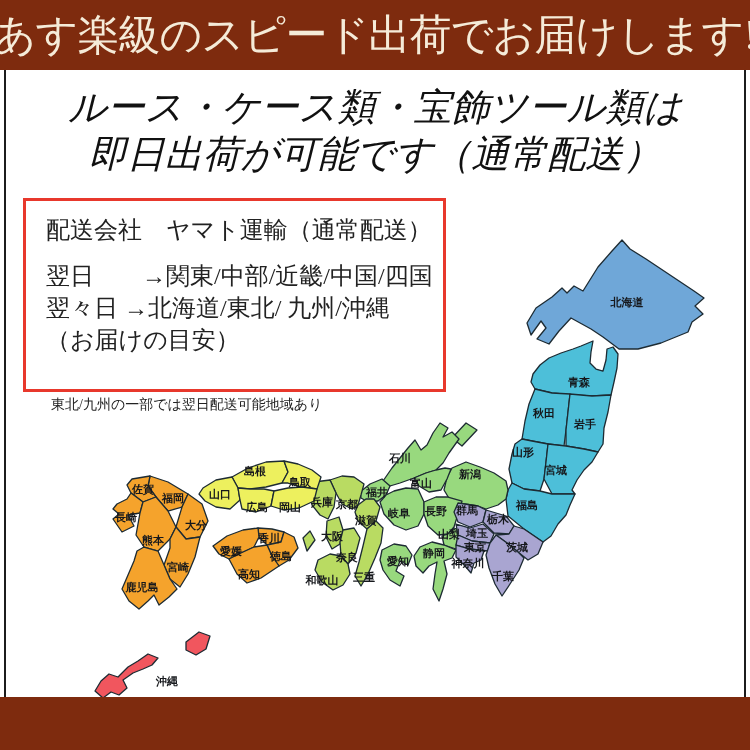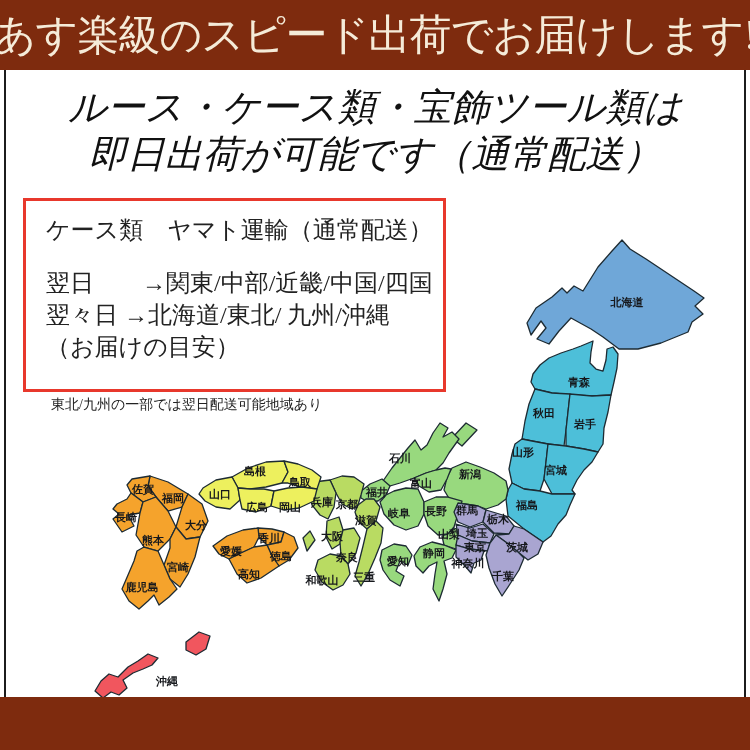--- a/index.html
+++ b/index.html
@@ -9,21 +9,21 @@
           display:flex;align-items:center;justify-content:center;}
   .banner span{font-size:42px;letter-spacing:-1px;white-space:nowrap;}
   .side-border{position:absolute;top:70px;height:627px;width:2px;background:#1c1c1c;}
   .side-border.left{left:4px;}
   .side-border.right{left:744px;}
   .heading{position:absolute;left:0;top:84px;width:750px;text-align:center;
            color:#111;font-size:38px;line-height:47px;font-style:italic;}
   .infobox{position:absolute;left:23px;top:198px;width:423px;height:194px;
            box-sizing:border-box;border:3px solid #e8382c;padding:13px 0 0 20px;color:#222;}
   .infobox p{margin:0;font-size:24px;line-height:32px;white-space:nowrap;}
-  .infobox p.gap{margin-top:21px;}
+  .infobox p.gap{margin-top:14px;}
   .note{position:absolute;left:27px;top:396px;font-size:14px;color:#222;white-space:nowrap;margin-left:24px;}
   .mapsvg{position:absolute;left:0;top:0;}
   .plabel{font-family:"Liberation Sans","DejaVu Sans",sans-serif;font-weight:700;
           font-size:11px;fill:#16181c;text-anchor:middle;}
   .footer{position:absolute;left:0;bottom:0;width:750px;height:53px;}
 </style>
 </head>
 <body>
 
 <div class="frame">
@@ -34,21 +34,21 @@
 
   <div class="side-border left"></div>
   <div class="side-border right"></div>
 
   <div class="heading">
     <div>ルース・ケース類・宝飾ツール類は</div>
     <div>即日出荷が可能です（通常配送）</div>
   </div>
 
   <div class="infobox" style="border-color: rgb(232, 56, 44);">
-    <p>ケース類　ヤマト運輸（通常配送）</p>
+    <p>配送会社　ヤマト運輸（通常配送）</p>
     <p class="gap">翌日　　→関東/中部/近畿/中国/四国</p>
     <p>翌々日 →北海道/東北/ 九州/沖縄</p>
     <p>（お届けの目安）</p>
   </div>
 
   <div class="note">東北/九州の一部では翌日配送可能地域あり</div>
 
   <svg class="mapsvg" width="750" height="750" viewBox="0 0 750 750">
     <g stroke="#1d2b33" stroke-width="1.3" stroke-linejoin="round" fill="#ccc">
       <path d="M622,240 L630,249 L646,259 L670,275 L694,291 L704,298 L695,306 L703,314 L692,322 L688,332 L661,343 L638,349 L619,349 L603,337 L591,329 L571,318 L559,331 L549,344 L537,339 L546,328 L541,321 L531,335 L527,323 L536,308 L552,297 L562,288 L567,293 L574,286 L583,291 L598,267 L612,251 Z" fill="#6fa7d8"></path>

